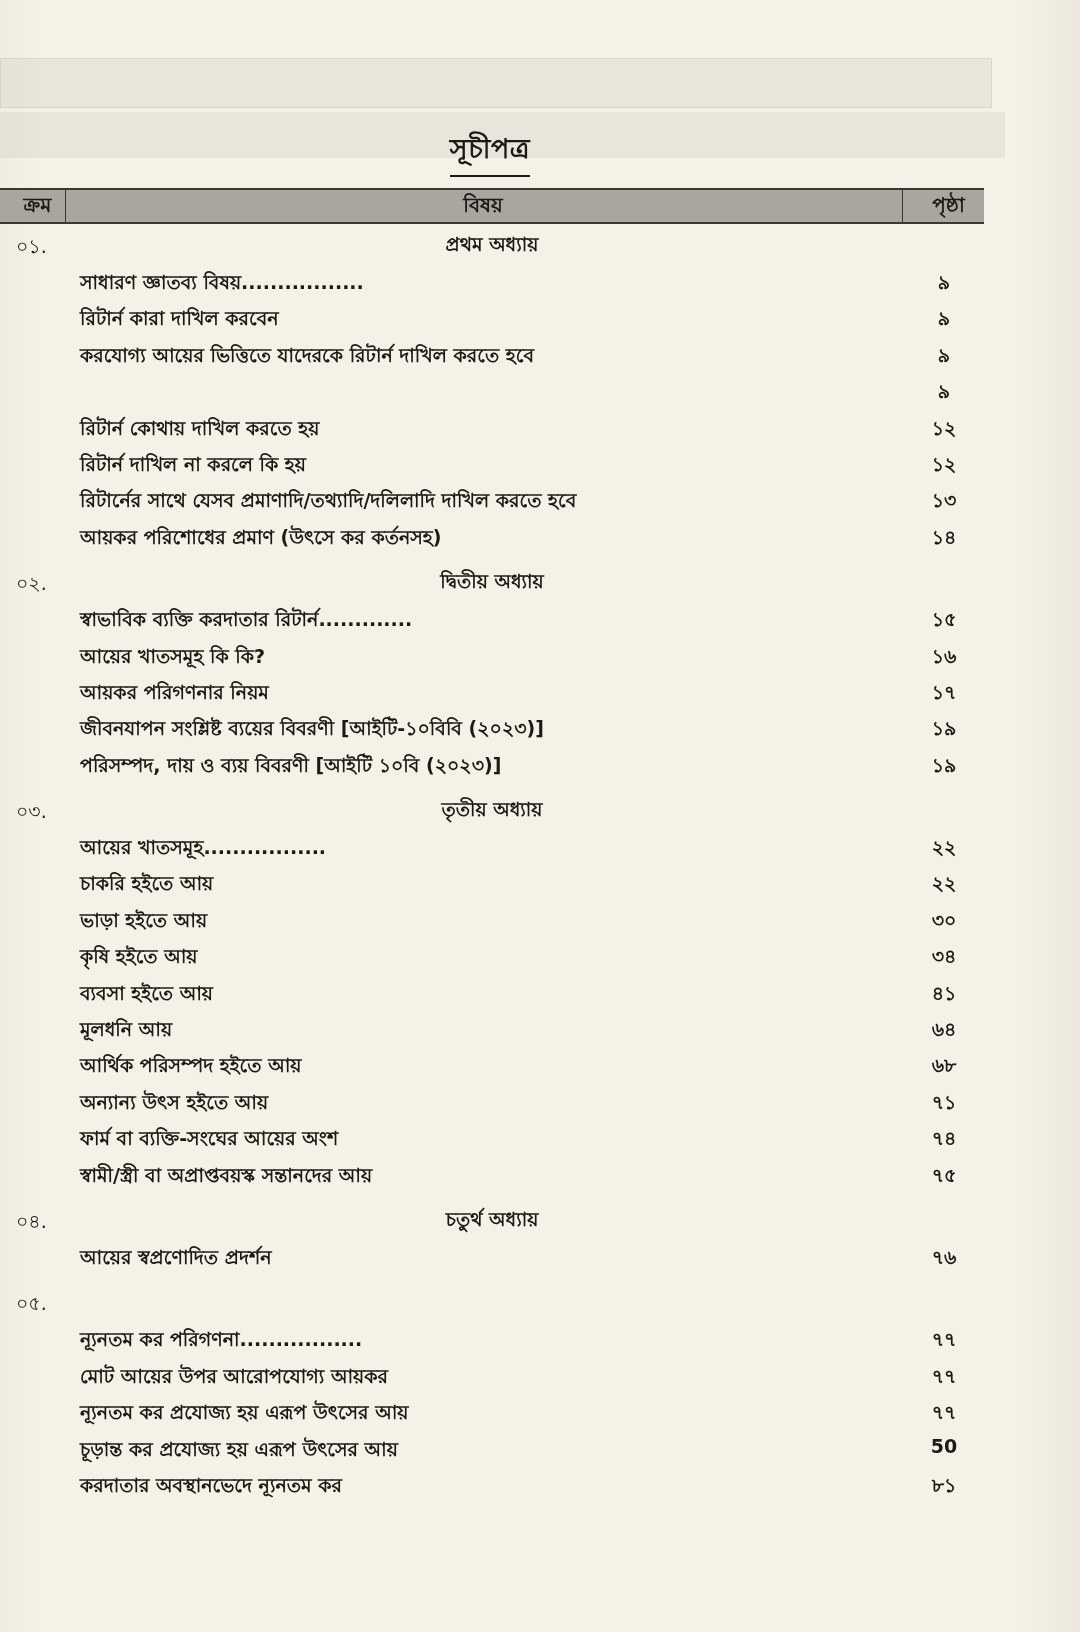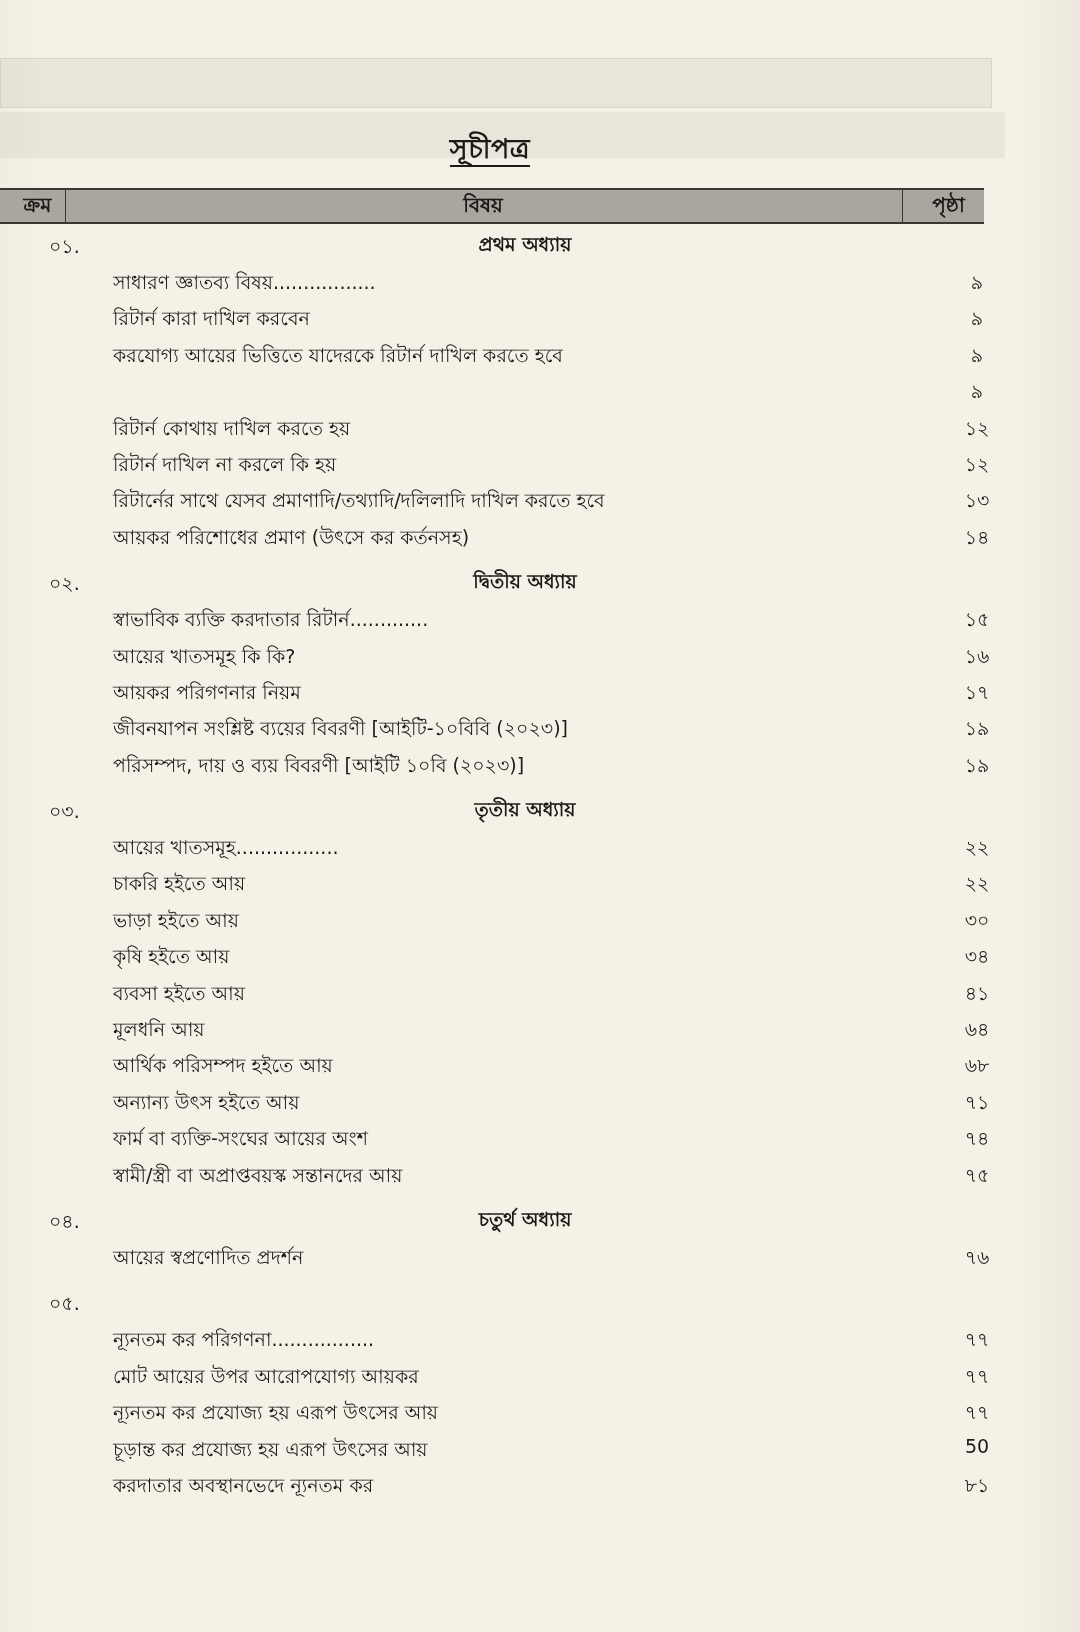--- a/index.html
+++ b/index.html
@@ -34,21 +34,21 @@
       position: absolute;
       left: 0; top: 128px;
       width: 980px;
       text-align: center;
       font-size: 27px;
       font-weight: bold;
       letter-spacing: 0.5px;
     }
     .title span {
       border-bottom: 2px solid #1c1a17;
-      padding-bottom: 1px;
+      padding-bottom: 11px;
     }
 
     .header-bar {
       position: absolute;
       left: 0; top: 188px;
       width: 984px; height: 36px;
       background: #a9a6a0;
       border-top: 2px solid #3b3833;
       border-bottom: 2px solid #3b3833;
       display: flex;
@@ -65,41 +65,41 @@
       padding-left: 10px;
     }
     .header-bar .col-serial { width: 66px; justify-content: center; border-right: 1px solid #3b3833; }
     .header-bar .col-topic { flex: 1; justify-content: center; }
     .header-bar .col-page { width: 82px; justify-content: center; border-left: 1px solid #3b3833; margin-left: 12px; }
 
     .toc {
       position: absolute;
       left: 0; top: 226px;
       width: 984px;
-      padding-left: 33px;
     }
     .chapter-head {
       position: relative;
       height: 36px;
     }
     .chapter-num {
       position: absolute;
       left: 16px; top: 6px;
       font-size: 19px;
     }
     .chapter-title {
       position: absolute;
       left: 0; width: 984px; top: 4px;
       text-align: center;
       font-weight: bold;
       font-size: 19px;
     }
     .entry {
       position: relative;
       height: 36.4px;
+      font-weight: bold;
     }
     .entry-label {
       position: absolute;
       left: 80px; top: 6px;
       font-size: 19px;
       white-space: nowrap;
     }
     .entry-page {
       position: absolute;
       right: 20px; top: 6px;

